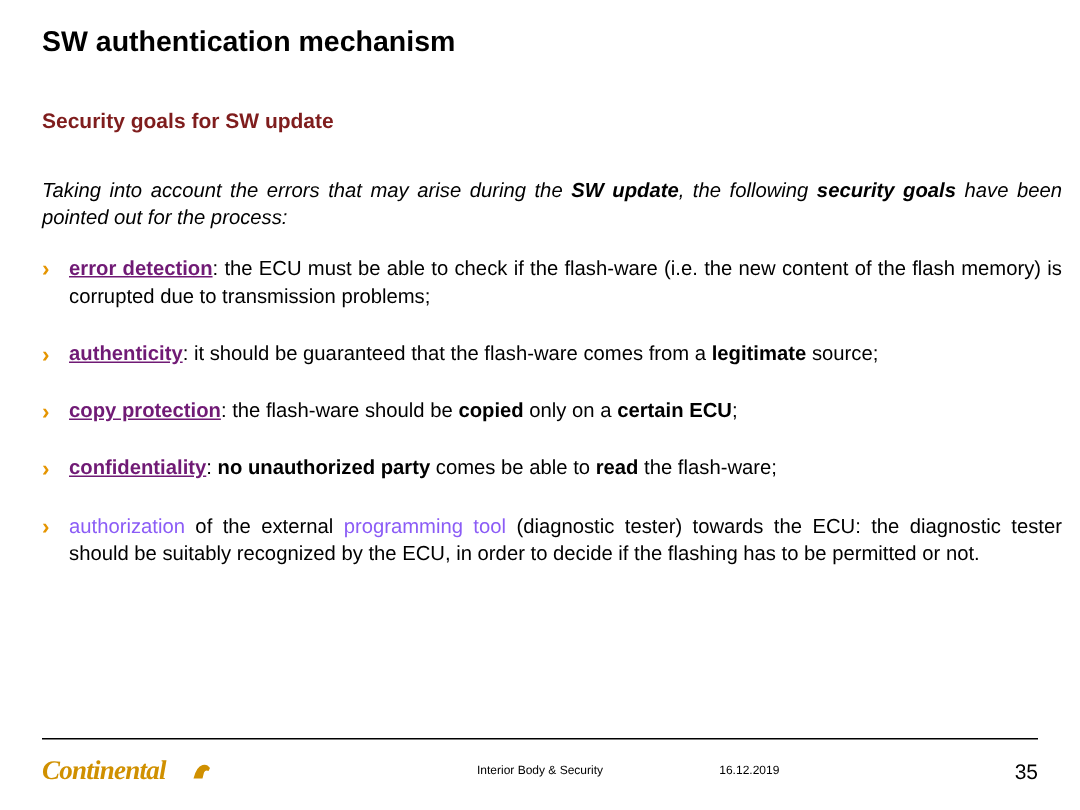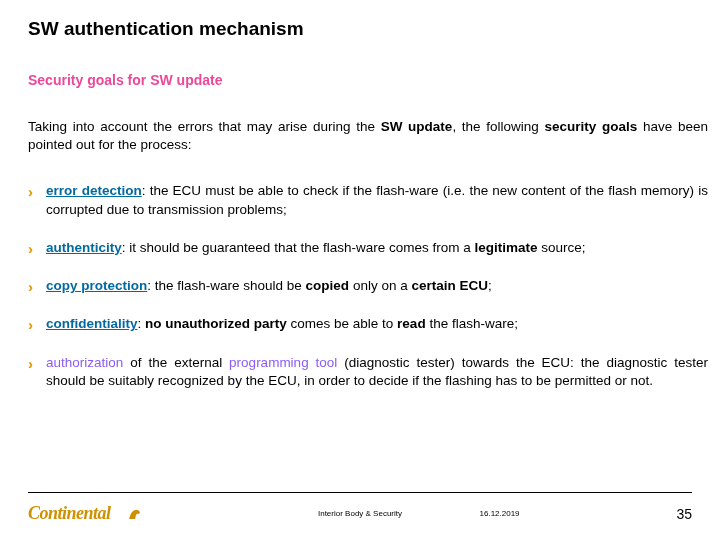--- a/index.html
+++ b/index.html
@@ -16,30 +16,31 @@
   }
   .title {
     font-size: 19px;
     font-weight: bold;
     color: #000;
     margin-bottom: 2px;
   }
   .subtitle {
     font-size: 14px;
     font-weight: bold;
-    color: #ec4899;
+    color: #7f1d1d;
     margin-bottom: 30px;
     margin-top: 32px;
   }
   .intro {
     font-size: 13.5px;
     color: #000;
     text-align: justify;
     line-height: 1.35;
-    margin-bottom: 28px;
+    margin-bottom: 16px;
+    font-style: italic;
   }
   .intro b { font-weight: bold; }
   .bullet-list {
     list-style: none;
   }
   .bullet-item {
     position: relative;
     padding-left: 18px;
     font-size: 13.5px;
     color: #000;
@@ -49,21 +50,21 @@
   }
   .bullet-marker {
     position: absolute;
     left: 0;
     top: 0;
     color: #e59500;
     font-weight: bold;
     font-size: 15px;
   }
   .kw {
-    color: #0369a1;
+    color: #701a75;
     font-weight: bold;
     text-decoration: underline;
   }
   .kwnu {
     color: #8b5cf6;
     font-weight: normal;
   }
   .footer {
     position: absolute;
     left: 28px;

